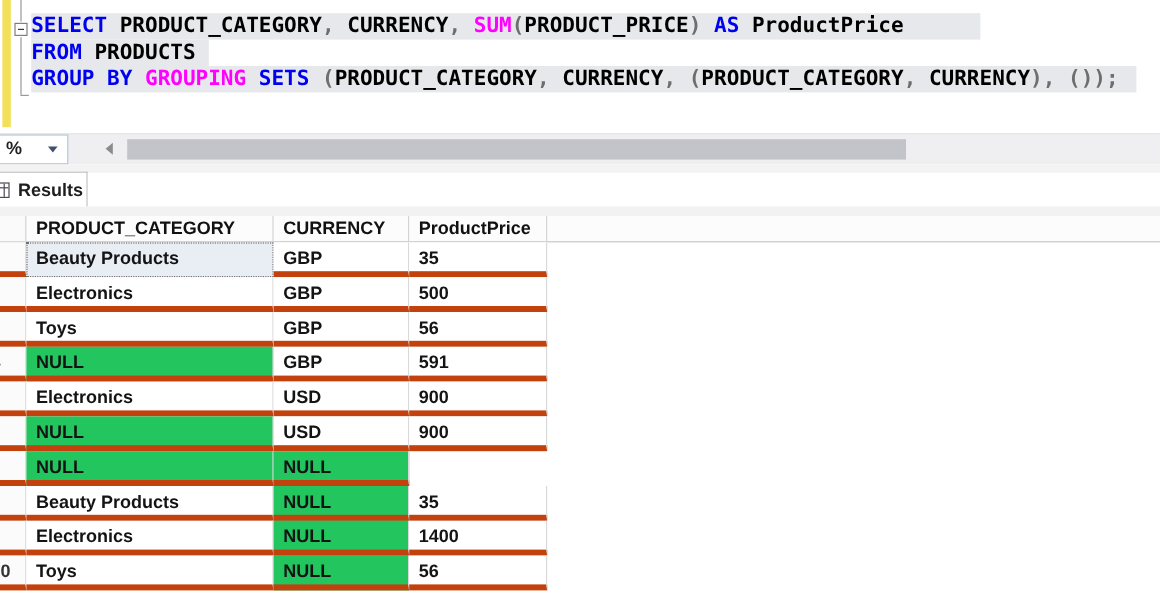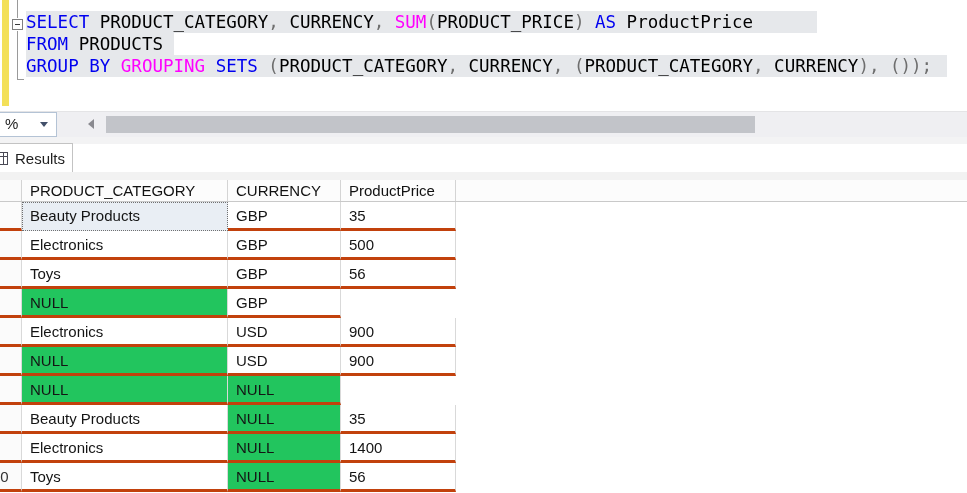--- a/index.html
+++ b/index.html
@@ -1,18 +1,18 @@
 <!DOCTYPE html>
 <html><head>
 <meta charset="utf-8">
 <style>
   html,body{margin:0;padding:0;background:#fff;}
   .screen{
     position:relative;width:967px;height:493px;overflow:hidden;
-    background:#ffffff;font-family:"Liberation Sans",sans-serif;
+    background:#ffffff;font-family:"Liberation Sans",sans-serif;font-weight:bold;
     -webkit-font-smoothing:antialiased;
   }
   
   .editor{position:absolute;left:0;top:0;width:967px;height:110px;background:#fff;}
   .change-bar{position:absolute;left:2px;top:0;width:7px;height:106px;}
   .outline-vline1{position:absolute;left:17px;top:0;width:1px;height:18px;background:#9a9a9a;}
   .outline-vline2{position:absolute;left:17px;top:31px;width:1px;height:48px;background:#9a9a9a;}
   .outline-tick{position:absolute;left:17px;top:79px;width:7px;height:1px;background:#9a9a9a;}
   .minus-box{
     position:absolute;left:12px;top:19px;width:11px;height:11px;background:#fff;
@@ -68,21 +68,21 @@
     position:absolute;left:-30px;top:180px;width:997px;height:22px;
     background:#fcfcfc;border-bottom:1px solid #c9c9c9;box-sizing:border-box;
     display:flex;font-size:15px;color:#111;
   }
   .gh-cell{box-sizing:border-box;border-right:1px solid #d4d4d4;padding-left:8px;line-height:21px;white-space:nowrap;overflow:hidden;}
   .gh-corner{width:52px;background:#fafafa;}
   .gh-fill{flex:1;border-right:none;}
   .grid-body{position:absolute;left:-30px;top:202px;width:486px;font-size:15px;color:#141414;}
   .grid-row{display:flex;height:29px;}
   .g-cell{
-    box-sizing:border-box;border-right:1px solid #d9d9d9;border-bottom:3px solid #c2410c;
+    box-sizing:border-box;border-right:1px solid #d9d9d9;border-bottom:5px solid #c2410c;
     padding-left:8px;line-height:27px;background:#fff;white-space:nowrap;overflow:hidden;
   }
   .g-rh{width:52px;padding-left:22px;background:#fbfbfb;color:#333;}
   .g-null{background:#22c55e;}
   .g-focused{border:1px dotted #707070;background:#e9eef4;padding-left:7px;line-height:26px;}
   .c0{width:206px;}.c1{width:113px;}.c2{width:115px;}
 </style>
 </head>
 <body>
 
@@ -138,20 +138,21 @@
       <div class="grid-row">
         <div class="g-cell g-rh">3</div>
         <div class="g-cell c0">Toys</div>
         <div class="g-cell c1">GBP</div>
         <div class="g-cell c2">56</div>
       </div>
       <div class="grid-row">
         <div class="g-cell g-rh">4</div>
         <div class="g-cell c0 g-null">NULL</div>
         <div class="g-cell c1">GBP</div>
+        <div class="g-cell c2">591</div>
       </div>
       <div class="grid-row">
         <div class="g-cell g-rh">5</div>
         <div class="g-cell c0">Electronics</div>
         <div class="g-cell c1">USD</div>
         <div class="g-cell c2">900</div>
       </div>
       <div class="grid-row">
         <div class="g-cell g-rh">6</div>
         <div class="g-cell c0 g-null">NULL</div>

